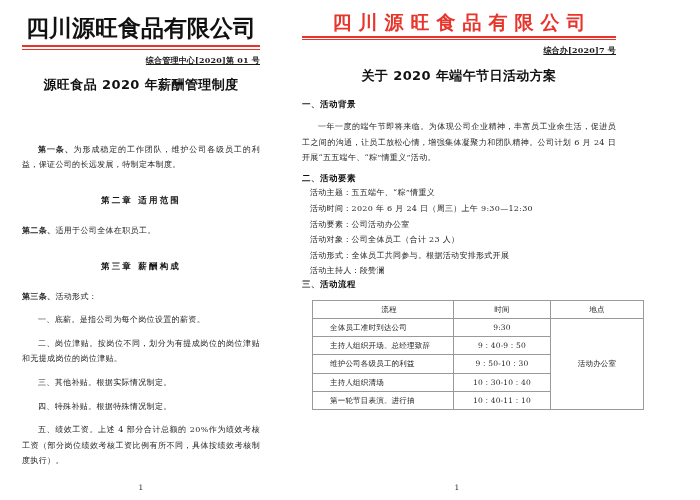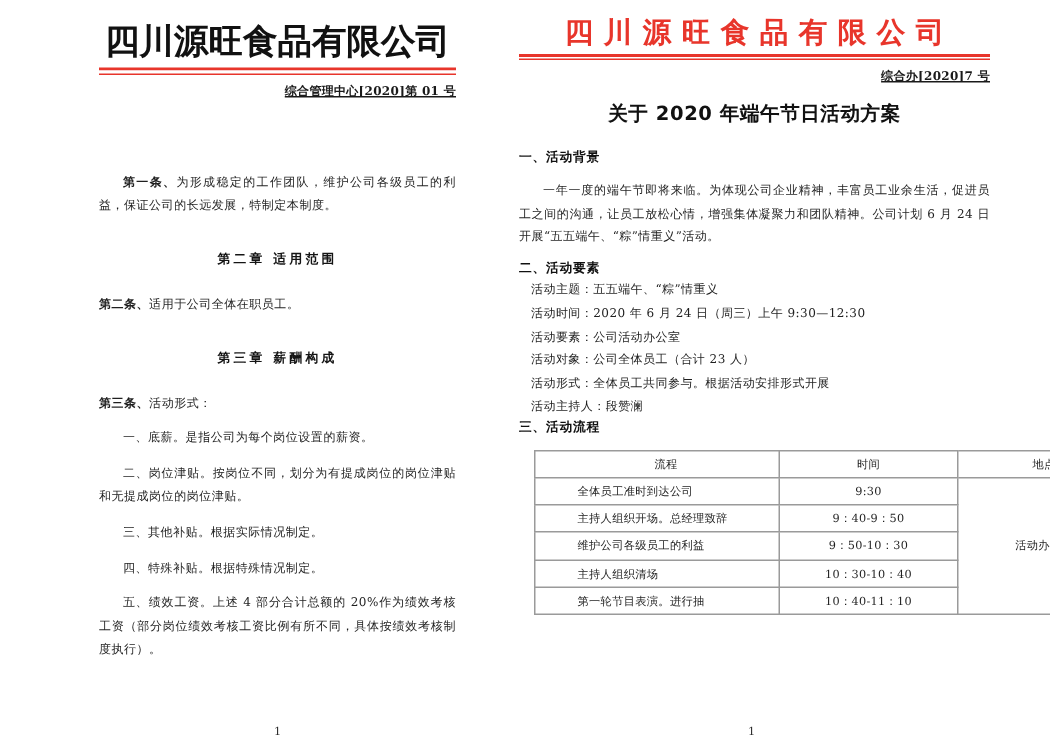--- a/index.html
+++ b/index.html
@@ -14,21 +14,20 @@
     overflow: hidden;
     font-family: "DejaVu Serif", "Liberation Serif", serif;
     color: #1a1a1a;
   }
   .scan-sheet {
     position: relative;
     width: 632px;
     height: 500px;
     display: flex;
     background: #be185d;
-    margin-left: 44px;
   }
   .doc-page {
     position: relative;
     box-sizing: border-box;
     height: 500px;
     background: #ffffff;
   }
   .doc-page.left-page {
     width: 350px;
     padding: 16px 22px 10px 22px;
@@ -154,21 +153,21 @@
     width: 298px;
     margin: 9px 0 0 10px;
     table-layout: fixed;
   }
   .schedule-table th,
   .schedule-table td {
     border: 1px solid #9a9a9a;
     font-size: 7.5px;
     font-weight: normal;
     color: #1f1f1f;
-    padding: 2px 16px;
+    padding: 2px 5px;
     line-height: 1.75;
     letter-spacing: 0.2px;
   }
   .schedule-table th {
     text-align: center;
     height: 13px;
   }
   .col-flow   { width: 130px; text-align: left; text-indent: 12px; }
   .col-time   { width: 86px;  text-align: center; }
   .col-place  { width: 82px;  text-align: center; vertical-align: middle; }
@@ -198,20 +197,21 @@
       <div class="letterhead-title">四川源旺食品有限公司</div>
       <div class="rule-double">
         <div class="rule-thick"></div>
         <div class="rule-gap"></div>
         <div class="rule-thin"></div>
       </div>
     </div>
 
     <div class="doc-number">综合管理中心[2020]第 01 号</div>
 
+    <div class="doc-title">源旺食品 2020 年薪酬管理制度</div>
 
     <div class="spacer-lg"></div>
 
 
     <div class="spacer-lg"></div>
 
     <p class="body-para indent-1">
       <span class="lead">第一条、</span><span>为形成稳定的工作团队，维护公司各级员工的利益，保证公司的长远发展，特制定本制度。</span>
     </p>
 

